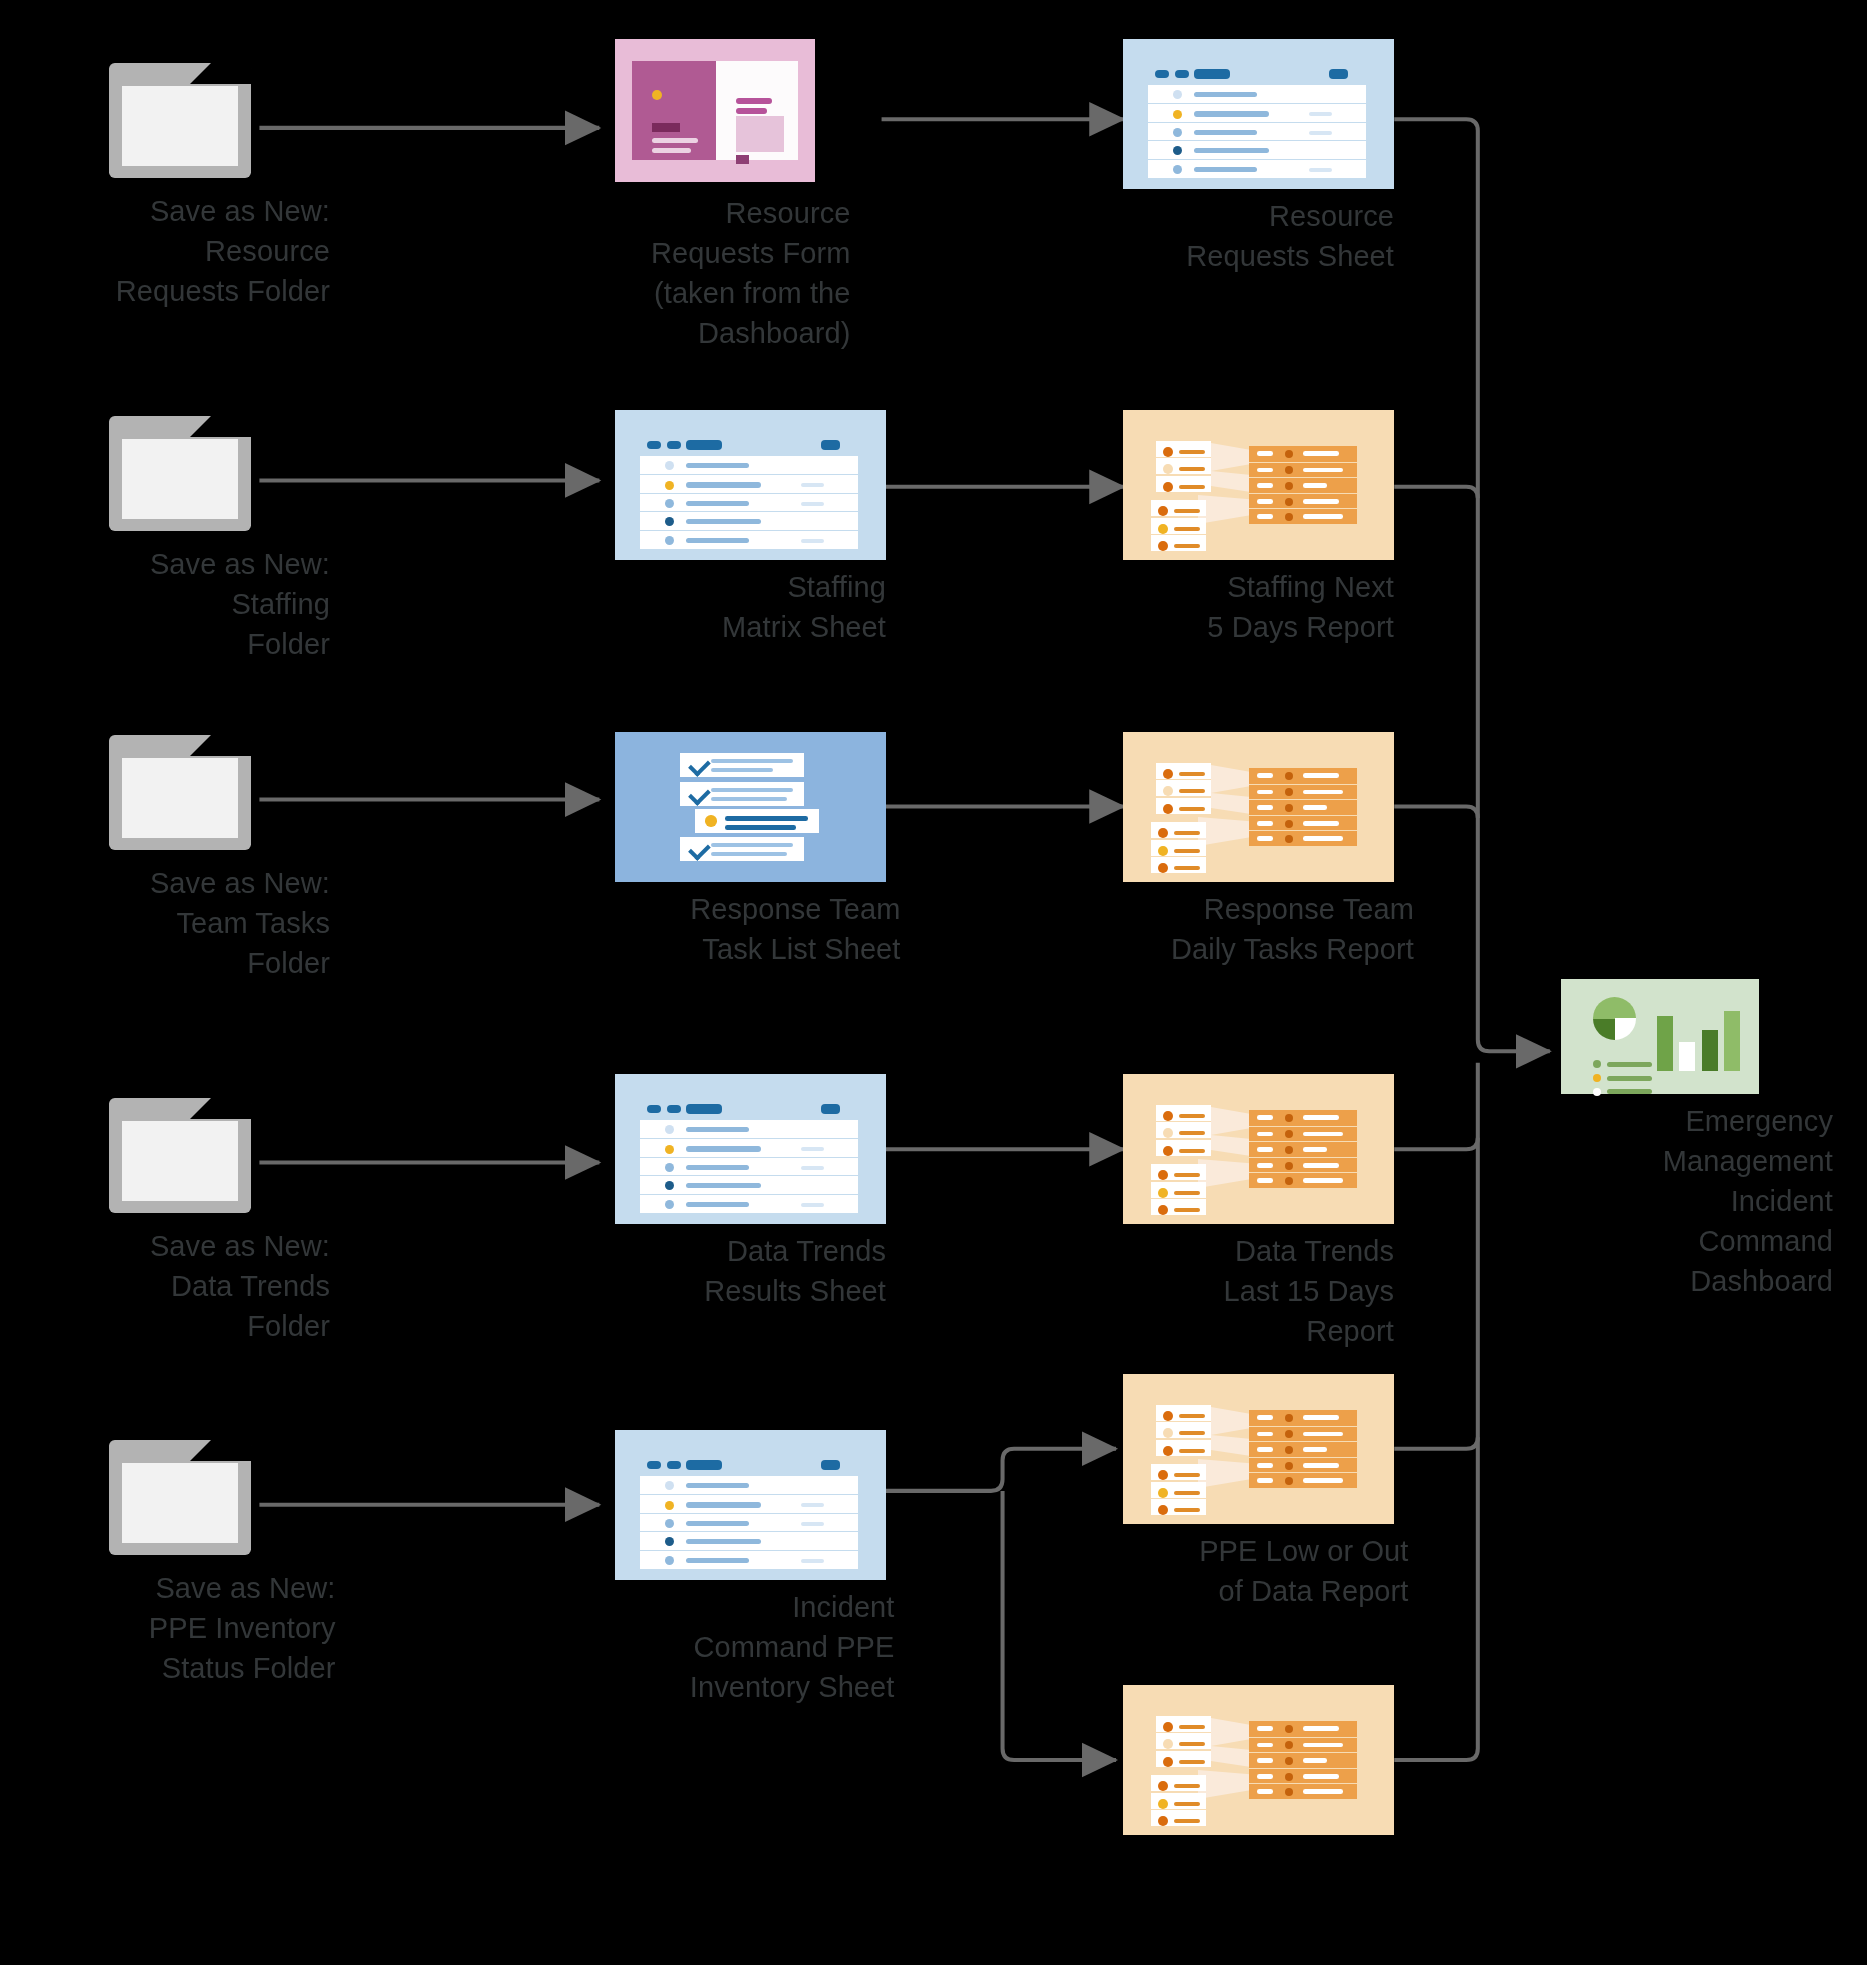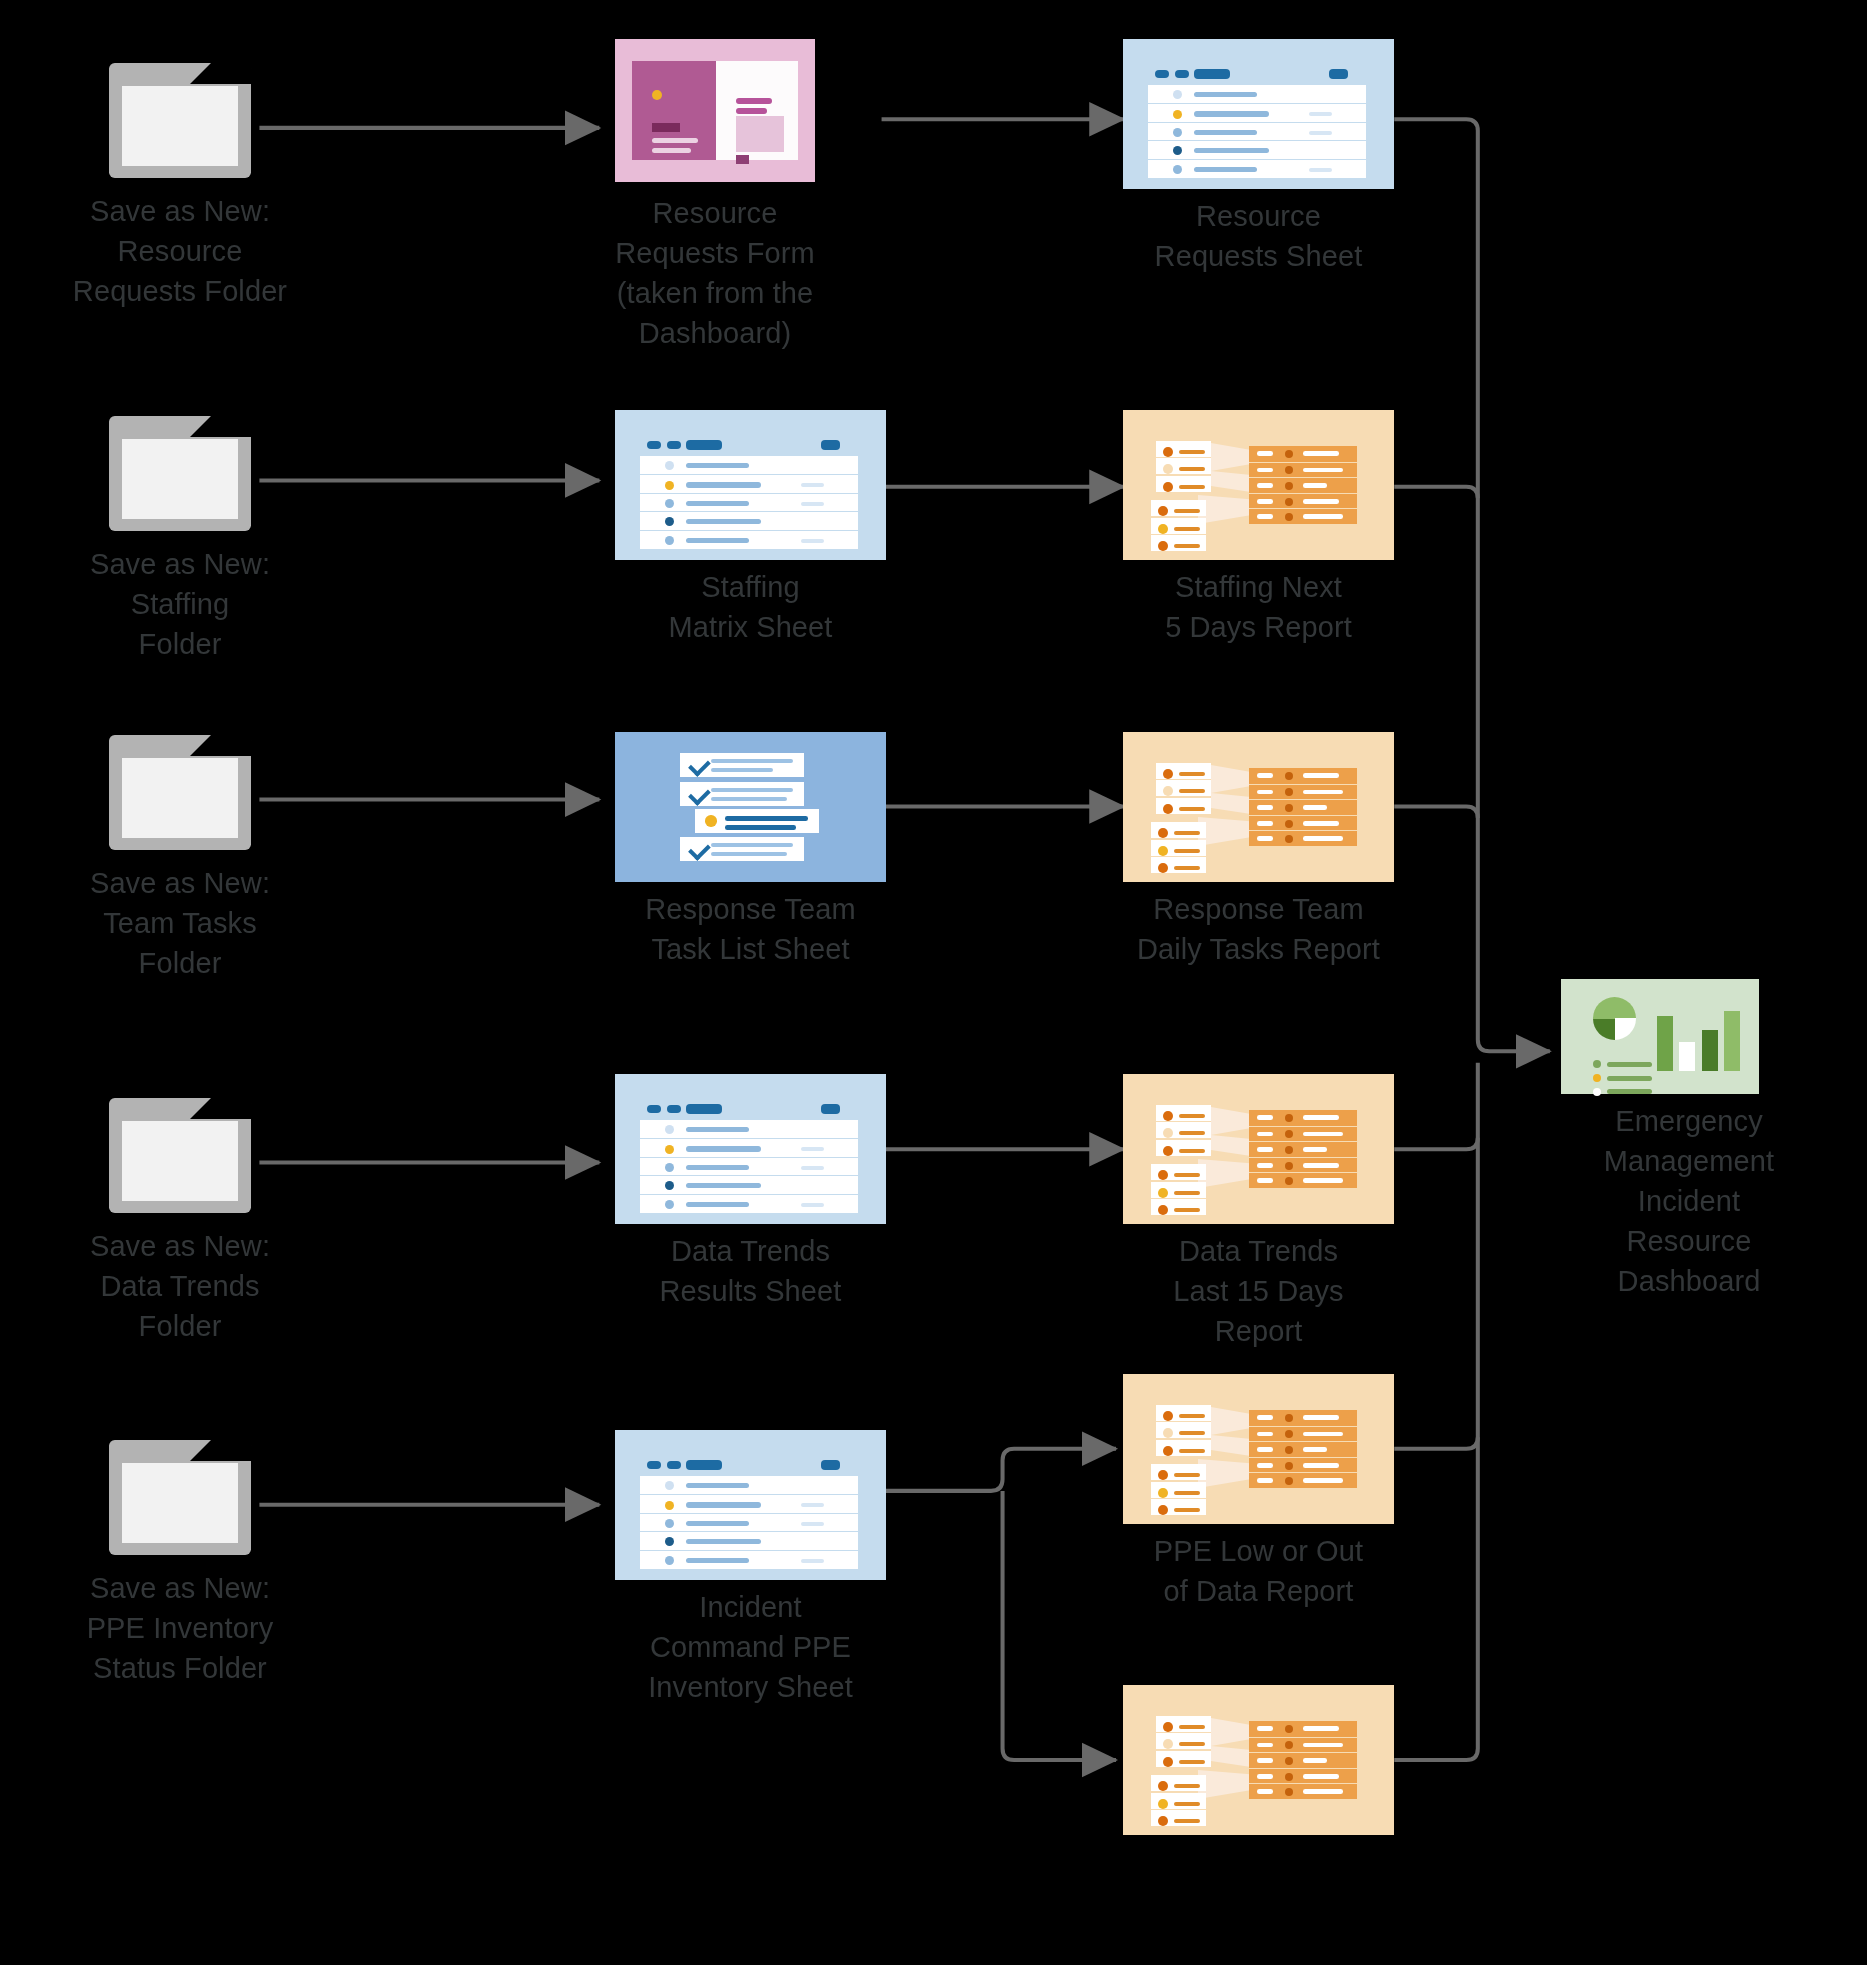--- a/index.html
+++ b/index.html
@@ -8,21 +8,21 @@
     font-family:"Liberation Sans", sans-serif;
     overflow:hidden;
   }
   #stage{position:relative;width:1868px;height:1965px;background:#000000;}
 
   svg.edges{position:absolute;left:0;top:0;width:1868px;height:1965px;pointer-events:none;}
 
   .node{position:absolute;}
   .node .label{
     position:absolute;left:50%;transform:translateX(-50%);
-    text-align:center;color:#333739;
+    text-align:right;color:#333739;
     font-size:29px;line-height:40px;font-weight:300;
     white-space:pre-line;letter-spacing:0.1px;
   }
 
   
   .folder{position:relative;width:142px;height:115px;}
   .folder .back{
     position:absolute;left:0;top:0;width:142px;height:115px;
     background:#b3b3b3;border-radius:5.8px 5.8px 5.8px 5.8px;
   }
@@ -722,18 +722,18 @@
         <div class="lgbar" style="top:29px;width:45px;"></div>
       </div>
       <div class="bar" style="left:96px;height:55px;width:16px;background:#6fa348;"></div>
       <div class="bar" style="left:118px;height:29px;width:16px;background:#ffffff;"></div>
       <div class="bar" style="left:141px;height:41px;width:16px;background:#4a7c28;"></div>
       <div class="bar" style="left:163px;height:60px;width:16px;background:#8fbc68;"></div>
     </div>
     <div class="label" style="top:122px;width:288px;">Emergency
 Management
 Incident
-Resource
+Command
 Dashboard</div>
   </div>
 
 </div>
 
 
 </body></html>

